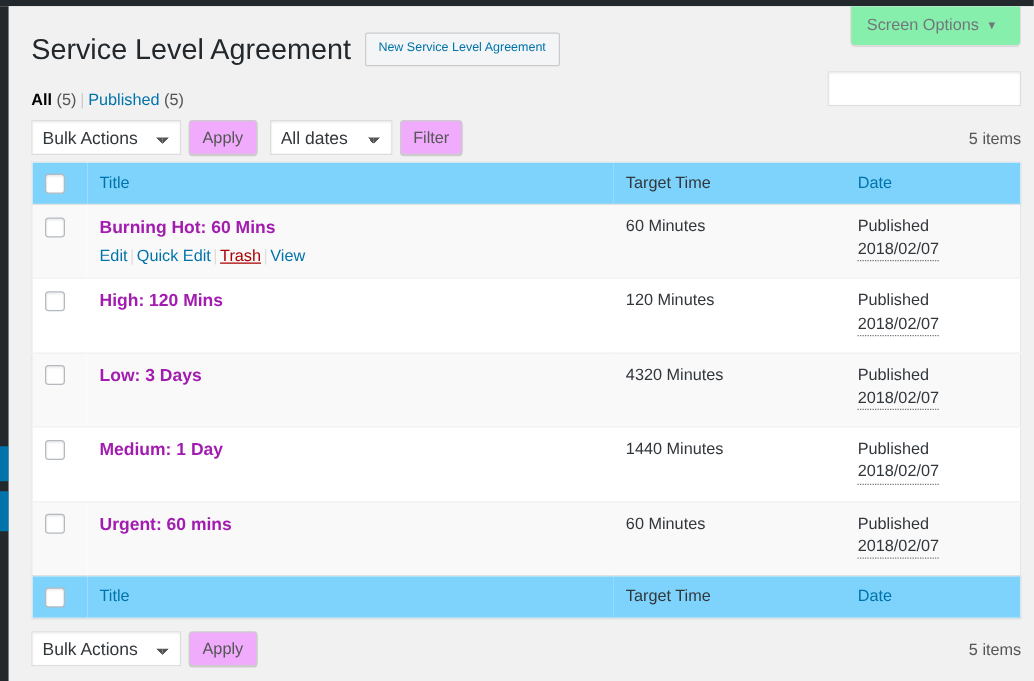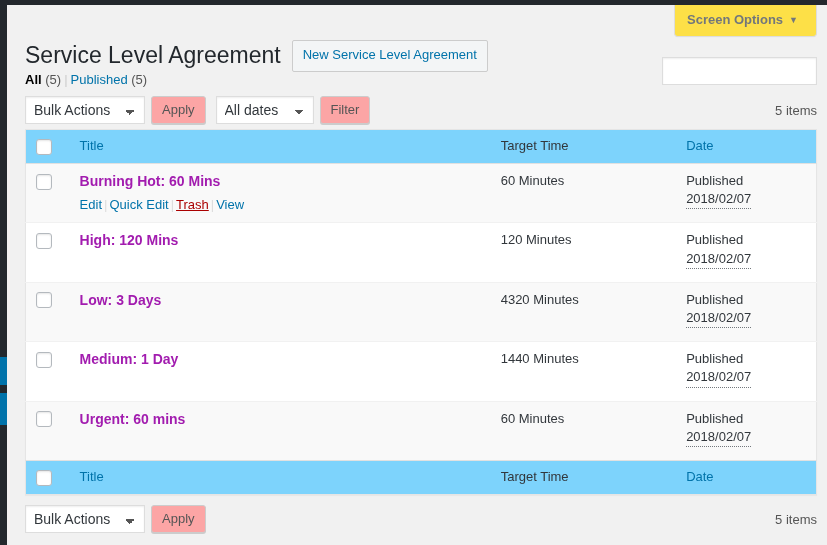--- a/index.html
+++ b/index.html
@@ -45,60 +45,59 @@
 
   
   #screen-meta-links {
     position: absolute;
     top: 0px; right: 10px;
     z-index: 5;
   }
   .show-settings {
     display: block;
     padding: 6px 18px 7px 12px;
-    background: #fde047;
+    background: #86efac;
     border: 1px solid #ddd;
     border-top: none;
     border-radius: 0 0 4px 4px;
     color: #72777c;
     font-size: 13px;
     line-height: 1.4;
     text-decoration: none;
     box-shadow: 0 1px 1px -1px rgba(0,0,0,.1);
     cursor: pointer;
     white-space: nowrap;
-    font-weight: bold;
   }
   .show-settings .arrow {
     font-size: 9px;
     margin-left: 6px;
     position: relative;
     top: -1px;
   }
 
   
   #page-head {
     position: absolute;
-    top: 35px; left: 18px;
+    top: 20px; left: 18px;
     display: flex;
     align-items: center;
   }
   h1.wp-heading-inline {
     margin: 0;
     padding: 0;
     font-size: 23px;
     font-weight: 400;
     line-height: 29px;
     color: #23282d;
     display: inline-block;
   }
   .page-title-action {
     margin-left: 11px;
     padding: 4px 10px 5px;
-    font-size: 13px;
+    font-size: 10px;
     line-height: 1.6;
     color: #0073aa;
     background: #f3f5f6;
     border: 1px solid #ccc;
     border-radius: 2px;
     text-decoration: none;
     white-space: nowrap;
     cursor: pointer;
     display: inline-block;
   }
@@ -196,21 +195,21 @@
   select.date-sel { width: 98px; }
 
   .button-secondary {
     margin-left: 6px;
     height: 28px;
     padding: 0 10px 1px;
     font-family: "Liberation Sans", sans-serif;
     font-size: 13px;
     line-height: 26px;
     color: #555;
-    background: #fca5a5;
+    background: #f0abfc;
     border: 1px solid #ccc;
     border-radius: 3px;
     box-shadow: 0 1px 0 #ccc;
     cursor: pointer;
     vertical-align: top;
   }
   .gap { width: 10px; display: inline-block; }
 
   .tablenav .displaying-num {
     float: right;

